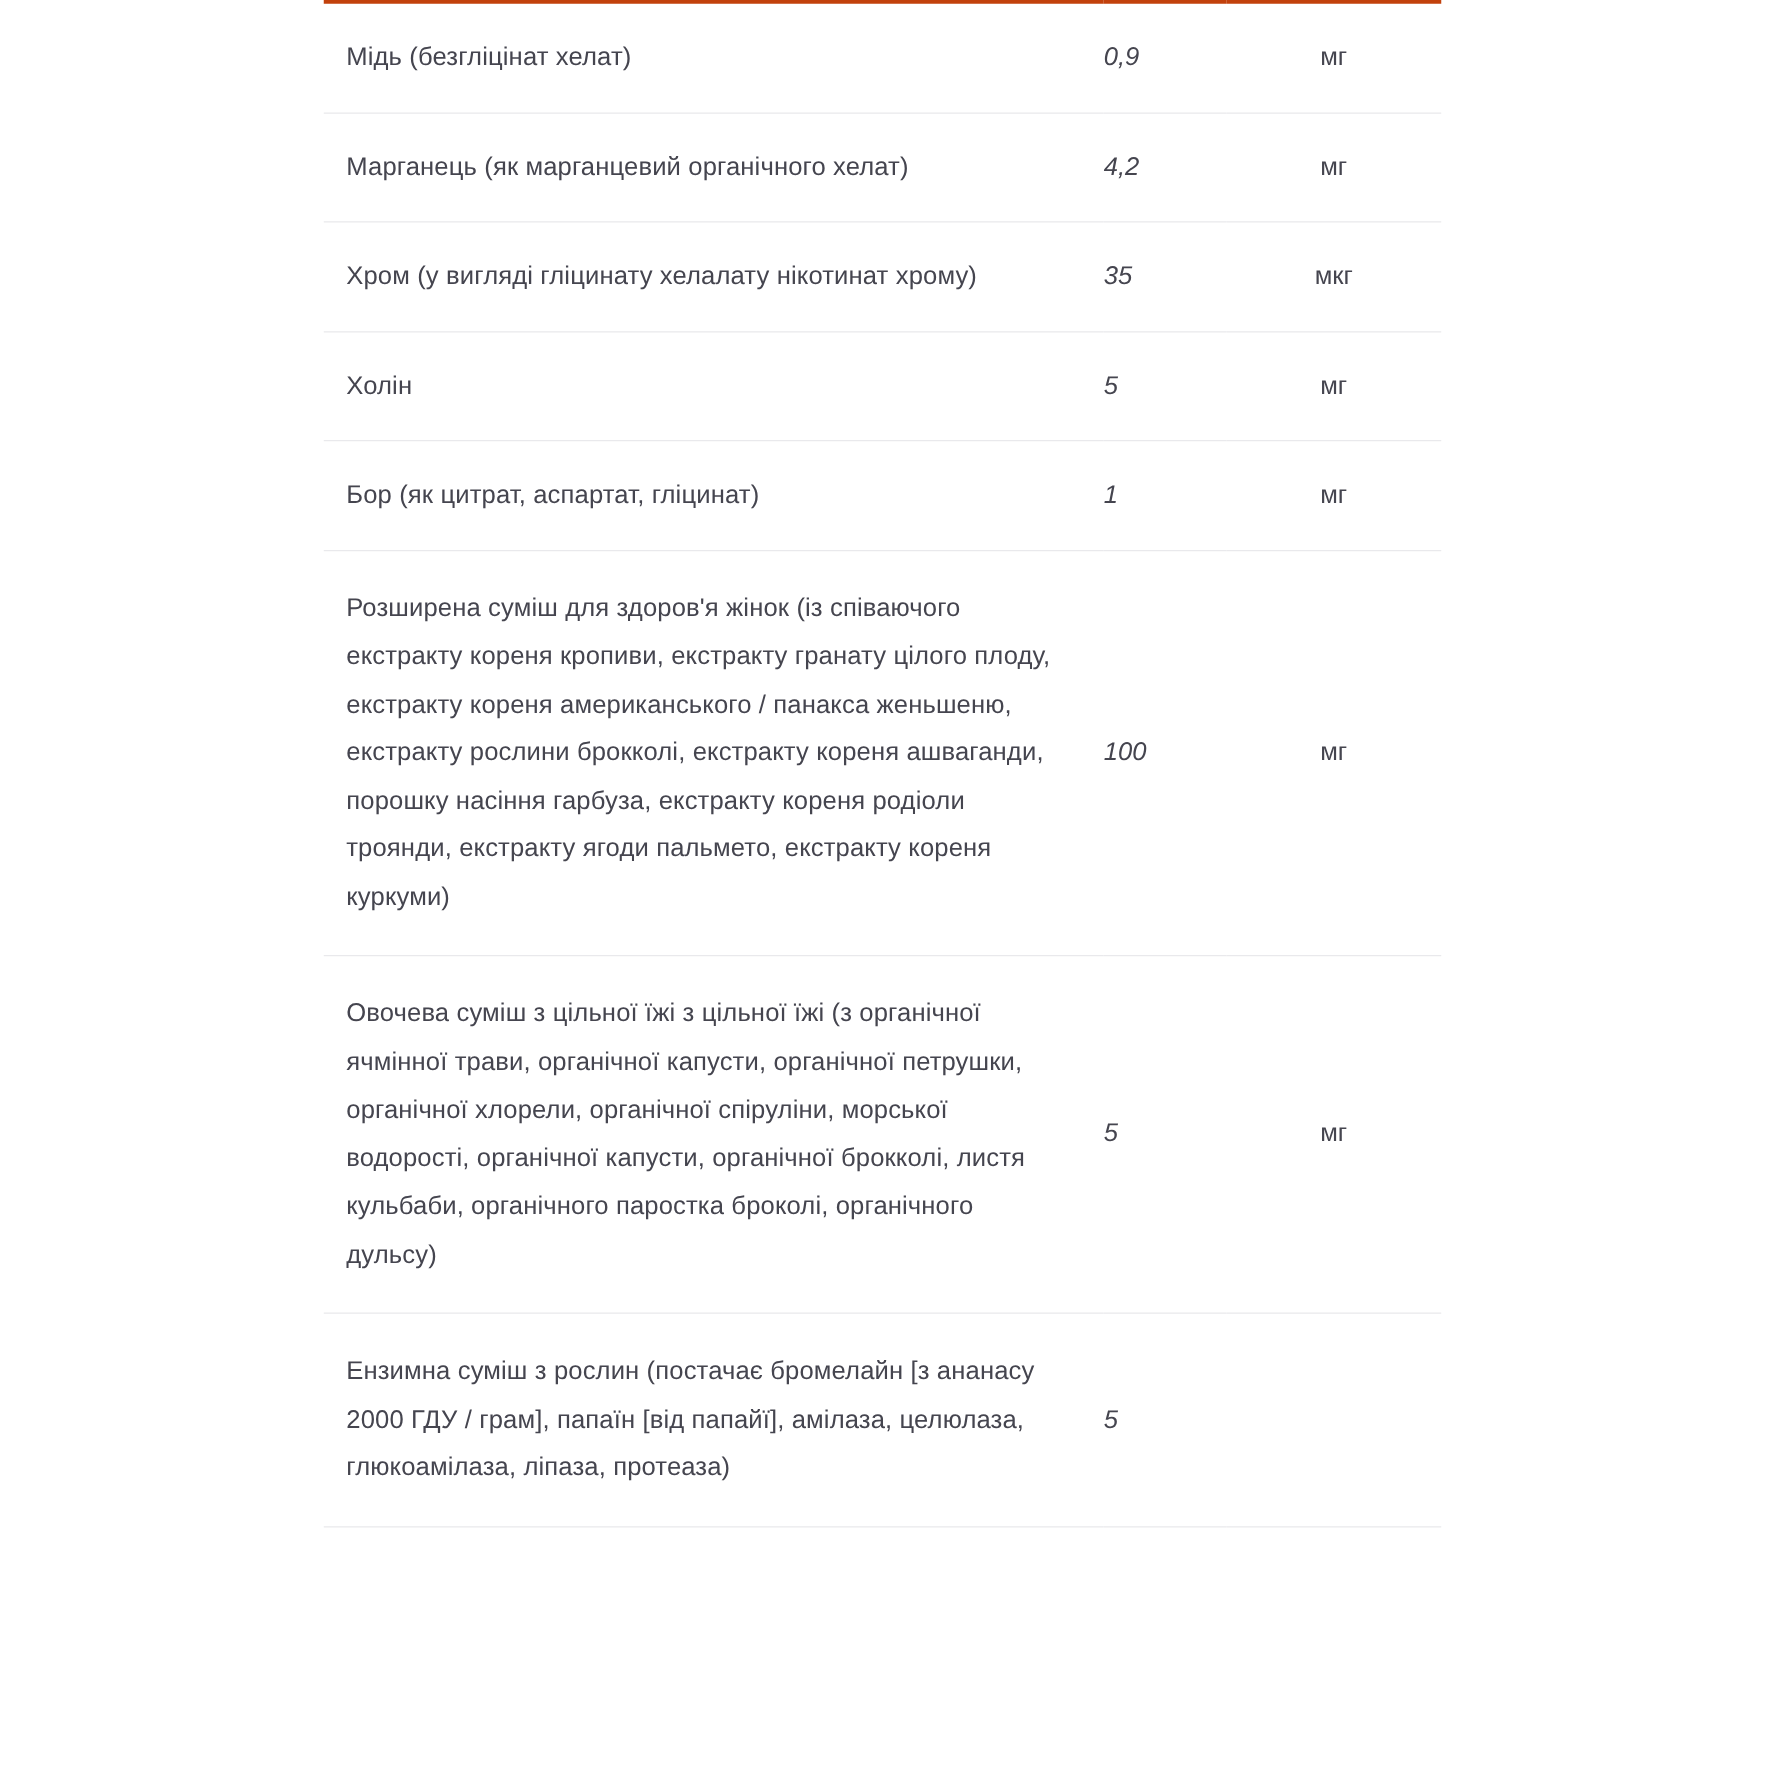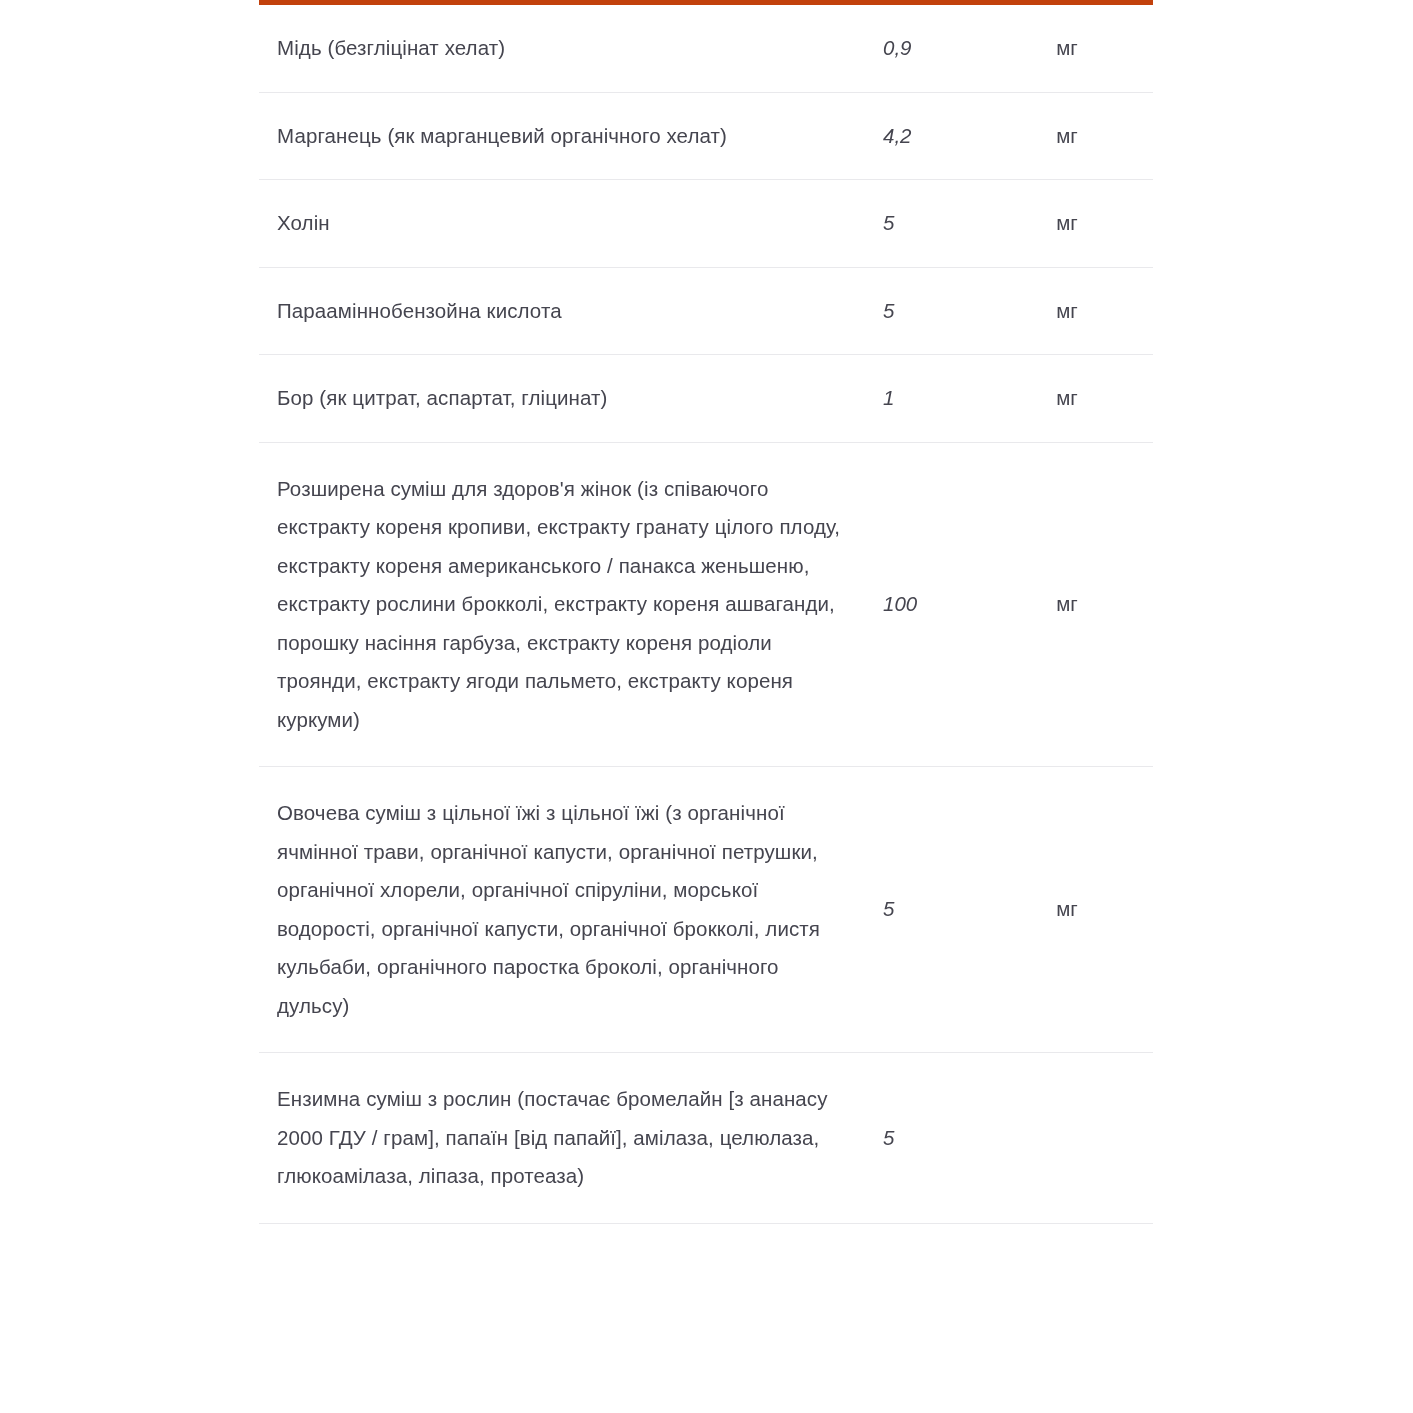--- a/index.html
+++ b/index.html
@@ -24,21 +24,21 @@
     width: 894px;
     border-collapse: collapse;
     table-layout: fixed;
   }
 
   .ingredients-table tr {
     border-bottom: 1px solid #e9e9ec;
   }
 
   .ingredients-table tr.first-row {
-    border-top: 5px solid #c2410c;
+    border-top: 3px solid #c2410c;
   }
 
   .ingredients-table td {
     padding: 0;
     vertical-align: middle;
     font-size: 20.5px;
     font-weight: 400;
     line-height: 38.5px;
     color: #45454f;
   }
@@ -92,26 +92,26 @@
         <td class="col-name">Мідь (безгліцінат хелат)</td>
         <td class="col-value">0,9</td>
         <td class="col-unit">мг</td>
       </tr>
       <tr class="compact">
         <td class="col-name">Марганець (як марганцевий органічного хелат)</td>
         <td class="col-value">4,2</td>
         <td class="col-unit">мг</td>
       </tr>
       <tr class="compact">
-        <td class="col-name">Холін</td>
-        <td class="col-value">5</td>
-        <td class="col-unit">мг</td>
+        <td class="col-name">Хром (у вигляді гліцинату хелалату нікотинат хрому)</td>
+        <td class="col-value">35</td>
+        <td class="col-unit">мкг</td>
       </tr>
       <tr class="compact">
-        <td class="col-name">Парааміннобензойна кислота</td>
+        <td class="col-name">Холін</td>
         <td class="col-value">5</td>
         <td class="col-unit">мг</td>
       </tr>
       <tr class="compact">
         <td class="col-name">Бор (як цитрат, аспартат, гліцинат)</td>
         <td class="col-value">1</td>
         <td class="col-unit">мг</td>
       </tr>
       <tr class="blend">
         <td class="col-name">Розширена суміш для здоров'я жінок (із співаючого екстракту кореня кропиви, екстракту гранату цілого плоду, екстракту кореня американського / панакса женьшеню, екстракту рослини брокколі, екстракту кореня ашваганди, порошку насіння гарбуза, екстракту кореня родіоли троянди, екстракту ягоди пальмето, екстракту кореня куркуми)</td>

